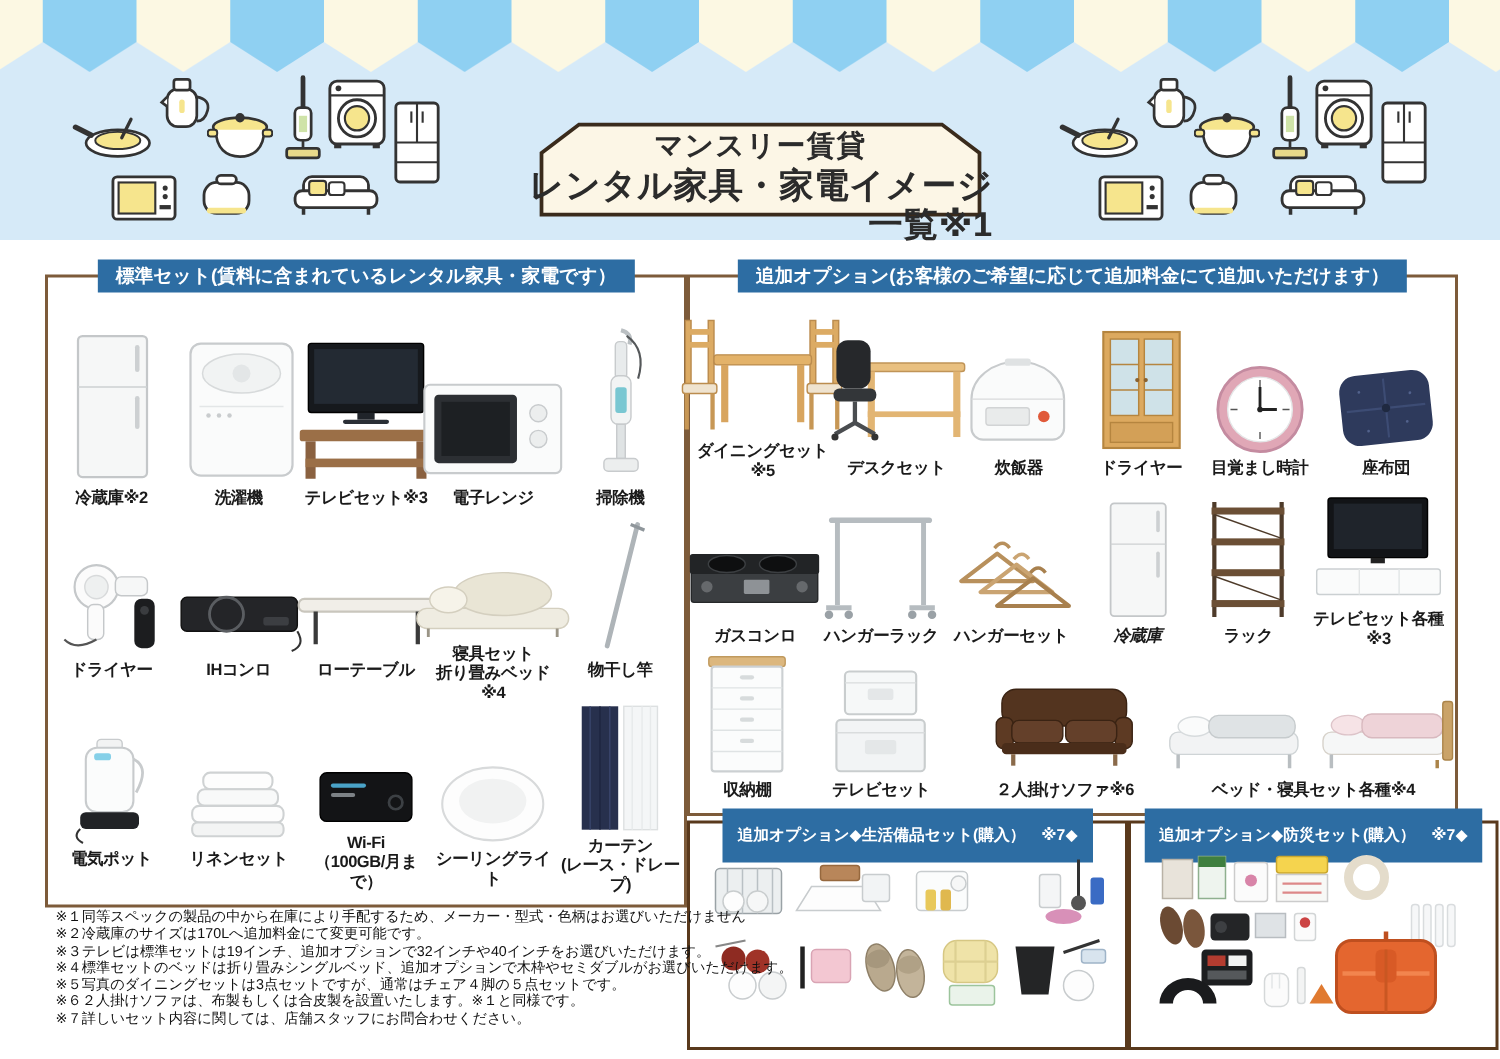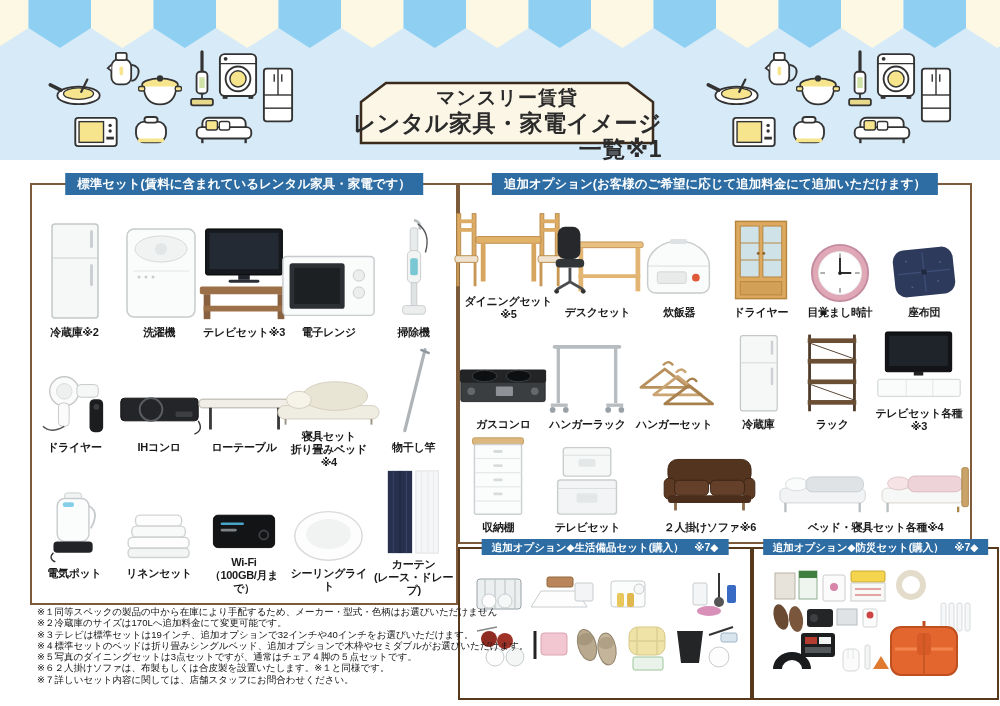--- a/index.html
+++ b/index.html
@@ -19,35 +19,35 @@
   .plaque-text .t2{font-size:23px;line-height:26px;letter-spacing:0.5px;text-align:right;}
   
   .secbox{position:absolute;background:#fff;border:2px solid #7d5b3a;}
   .std-box{left:30px;top:183px;width:424px;height:418px;}
   .opt-box{left:458px;top:183px;width:510px;height:357px;}
   .living-box{left:458px;top:547px;width:290px;height:149px;border-color:#59391c;}
   .disaster-box{left:752px;top:547px;width:243px;height:149px;border-color:#59391c;}
   .sec-header{position:absolute;top:-12px;left:50%;transform:translateX(-50%);
       background:#2d6da3;color:#fff;font-weight:bold;white-space:nowrap;
       padding:4px 12px;font-size:12.5px;line-height:14px;}
-  .sec-header.small{font-size:10.5px;padding:1px 10px;top:-10px;}
+  .sec-header.small{font-size:10.5px;padding:11px 10px;top:-10px;}
   
   .grid{position:absolute;left:0;top:14px;right:0;}
   .grow{display:flex;align-items:stretch;}
   .std-box .grow.r1{height:142px;} .std-box .grow.r2{height:128px;} .std-box .grow.r3{height:126px;}
   .opt-box .grow.r1{height:122px;} .opt-box .grow.r2{height:112px;} .opt-box .grow.r3{height:103px;}
   .cell{display:flex;flex-direction:column;align-items:center;justify-content:flex-end;min-width:0;}
   .std-box .cell{width:20%;}
   .imgz{flex:1;display:flex;align-items:flex-end;justify-content:center;}
   .lbl{font-size:11px;font-weight:bold;color:#1a1a1a;text-align:center;line-height:13px;
        white-space:pre-line;min-height:15px;padding-top:3px;letter-spacing:-0.3px;}
   .lbl.two{min-height:28px;}
   
   .oc-dining{width:19%;} .oc-desk{width:16%;justify-content:center;} .oc-rc{width:16%;} .oc-cup{width:16%;} .oc-clock{width:15%;} .oc-zab{width:18%;}
-  .oc-gas{width:17%;} .oc-hrack{width:16%;} .oc-hang{width:18%;} .oc-fr{width:15%;} .oc-rack{width:14%;} .oc-tv2{width:20%;}
+  .oc-gas{width:17%;} .oc-hrack{width:16%;} .oc-hang{width:18%;} .oc-fr{width:15%;font-style:italic;} .oc-rack{width:14%;} .oc-tv2{width:20%;}
   .oc-shelf{width:15%;} .oc-case{width:20%;} .oc-sofa{width:28%;} .oc-beds{width:37%;}
   
   .collage{position:absolute;left:50%;transform:translateX(-50%);top:20px;}
   
   .footnotes{position:absolute;left:37px;top:606px;width:424px;}
   .fn{font-size:9.5px;font-weight:normal;color:#111;line-height:11.3px;white-space:nowrap;}
 </style>
 </head>
 <body>
 

